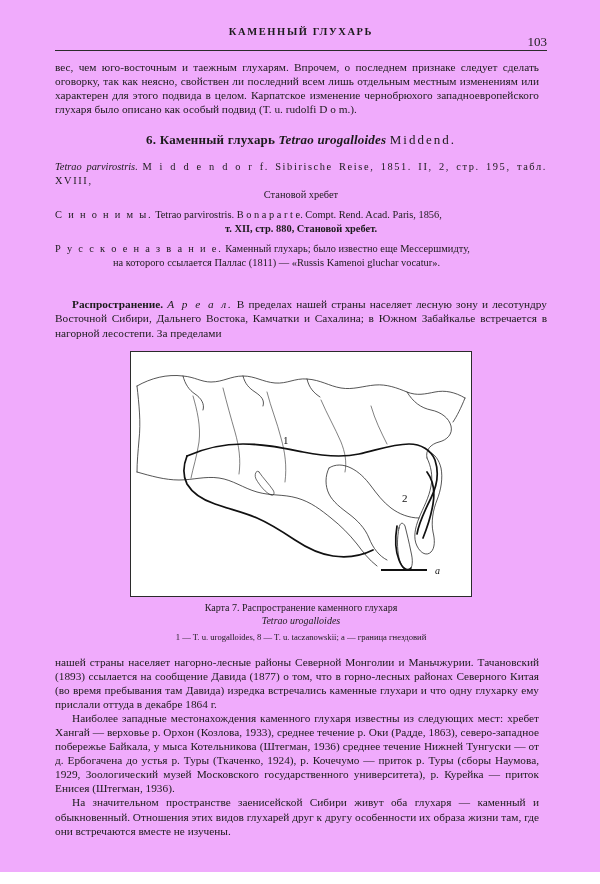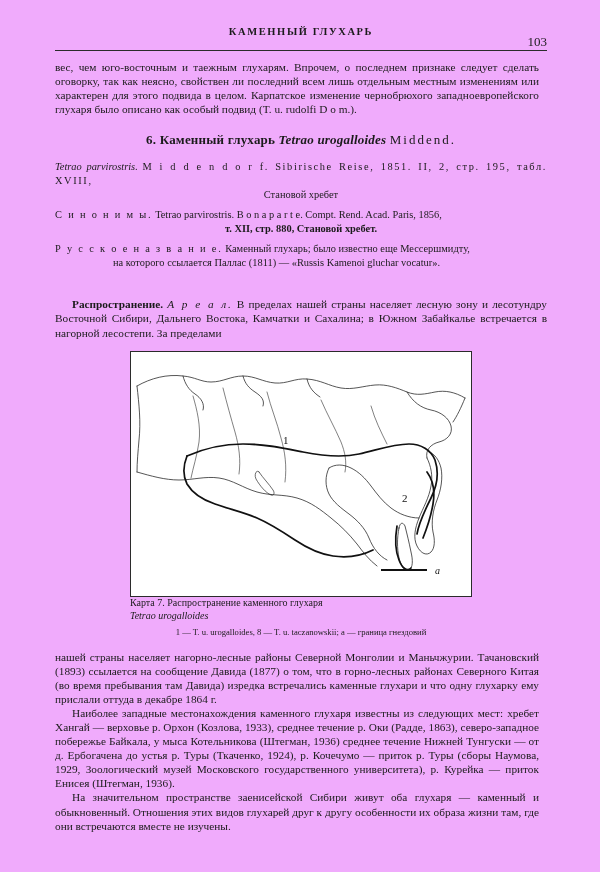--- a/index.html
+++ b/index.html
@@ -120,20 +120,22 @@
     height: 244px;
     border: 1px solid #2b2b2b;
     position: relative;
     background: #ffffff;
     overflow: hidden;
   }
   .mapbox svg { display: block; }
   .capt {
     font-size: 10px;
     line-height: 12.6px;
+    text-align: center;
+    margin-top: 5px;
   }
   .capt .it { font-style: italic; }
   .caplegend {
     font-size: 8.6px;
     line-height: 11px;
     text-align: center;
     margin-top: 4px;
   }
   .aftermap { margin-top: 12px; }
 </style>

